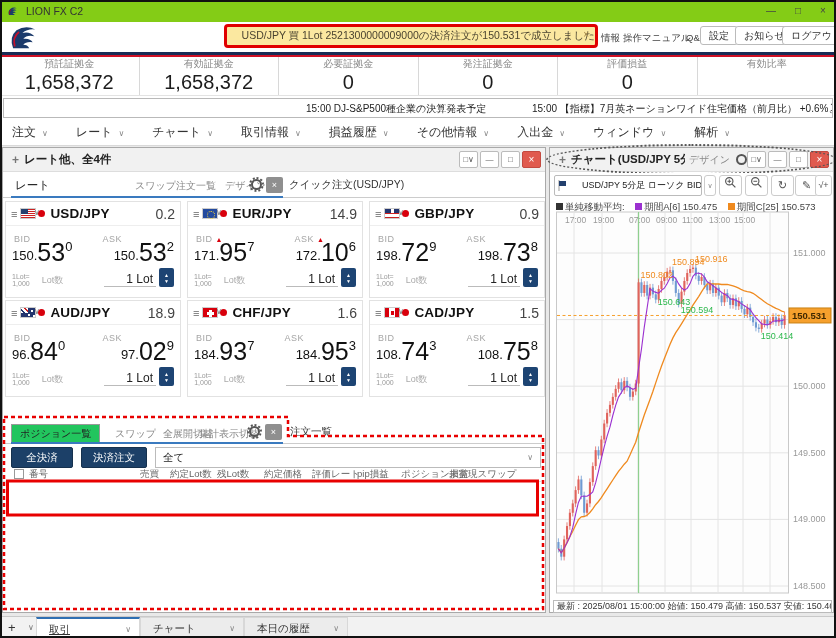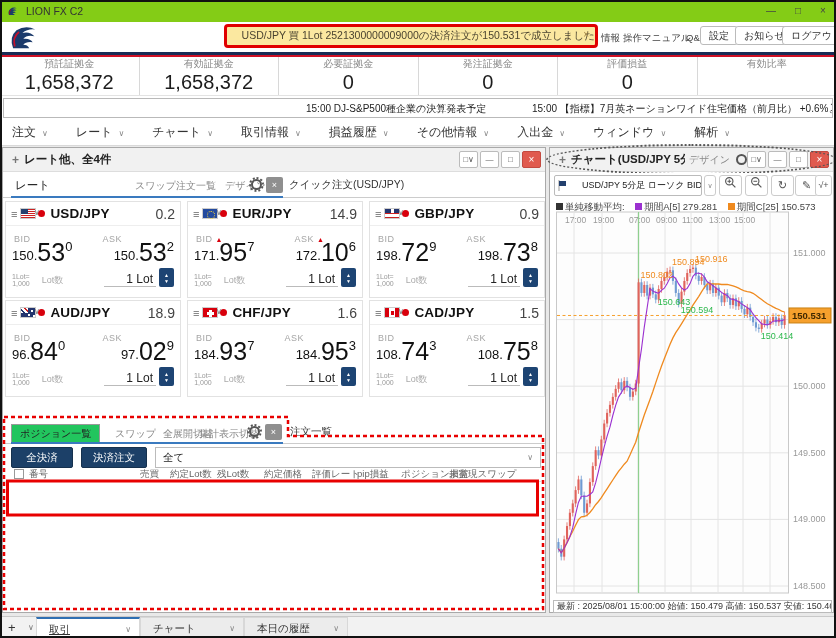--- a/index.html
+++ b/index.html
@@ -511,21 +511,21 @@
             <circle cx="6.5" cy="6.5" r="4.5" fill="none" stroke="#555" stroke-width="1.4"></circle>
             <line x1="10" y1="10" x2="14" y2="14" stroke="#555" stroke-width="1.6"></line>
             <line x1="4.2" y1="6.5" x2="8.8" y2="6.5" stroke="#555" stroke-width="1.2"></line>
           </svg></span>
       <span class="cbtn" style="left:221px">↻</span>
       <span class="cbtn" style="left:245px">✎</span>
       <span class="cbtn" style="left:265px;width:17px;font-size:9px">√+</span>
     </div>
     <div class="legend">
       <span class="lsq" style="background:#333;margin-left:0"></span><span>単純移動平均:</span>
-      <span class="lsq" style="background:#9b30d0"></span><span>期間A[5] 279.281</span>
+      <span class="lsq" style="background:#9b30d0"></span><span>期間A[6] 150.475</span>
       <span class="lsq" style="background:#ef8a1f"></span><span>期間C[25] 150.573</span>
     </div>
     <svg class="abs" style="left:1px;top:60px" width="283" height="390" id="chartsvg">
         <rect x="5.5" y="4" width="232" height="381" fill="#fdfdfd" stroke="#c9c9c9" stroke-width="1"></rect>
         <line x1="6" x2="237" y1="45" y2="45" stroke="#e4e4e4"></line>
         <text x="242" y="48" font-size="9" fill="#999">151.000</text>
         <line x1="6" x2="237" y1="111.6" y2="111.6" stroke="#e4e4e4"></line>
         <text x="242" y="114.6" font-size="9" fill="#999">150.500</text>
         <line x1="6" x2="237" y1="178.2" y2="178.2" stroke="#e4e4e4"></line>
         <text x="242" y="181.2" font-size="9" fill="#999">150.000</text>

